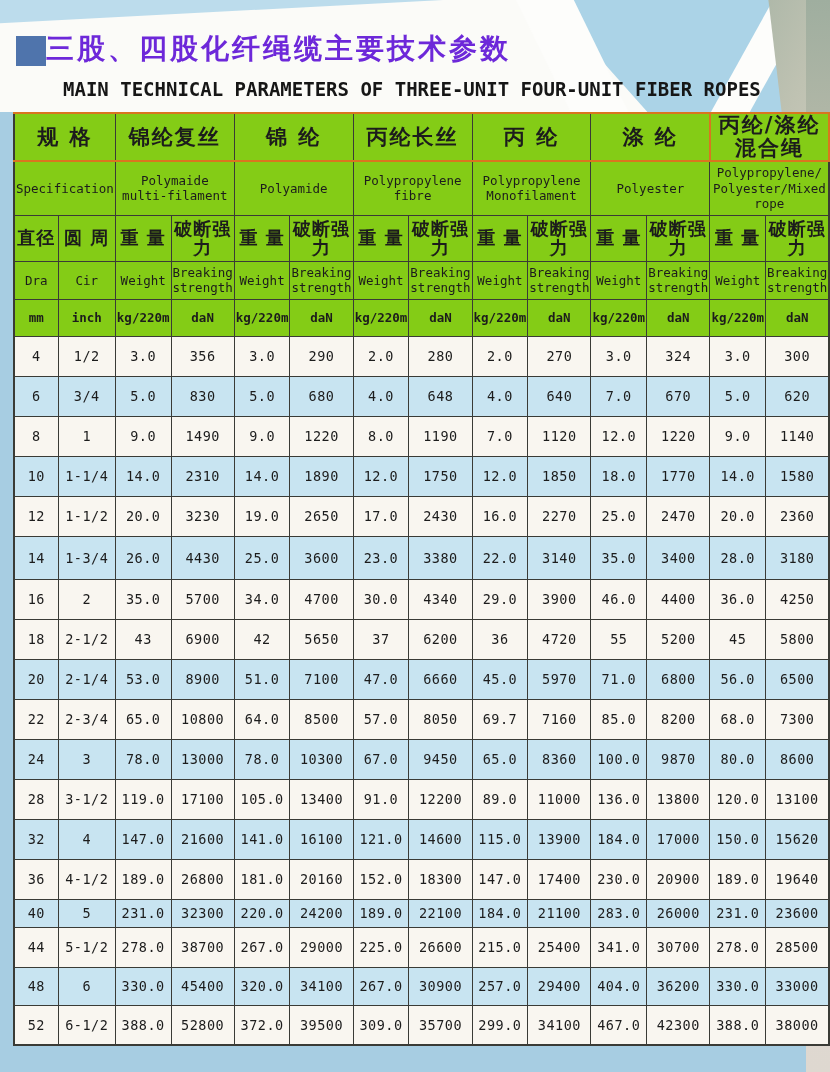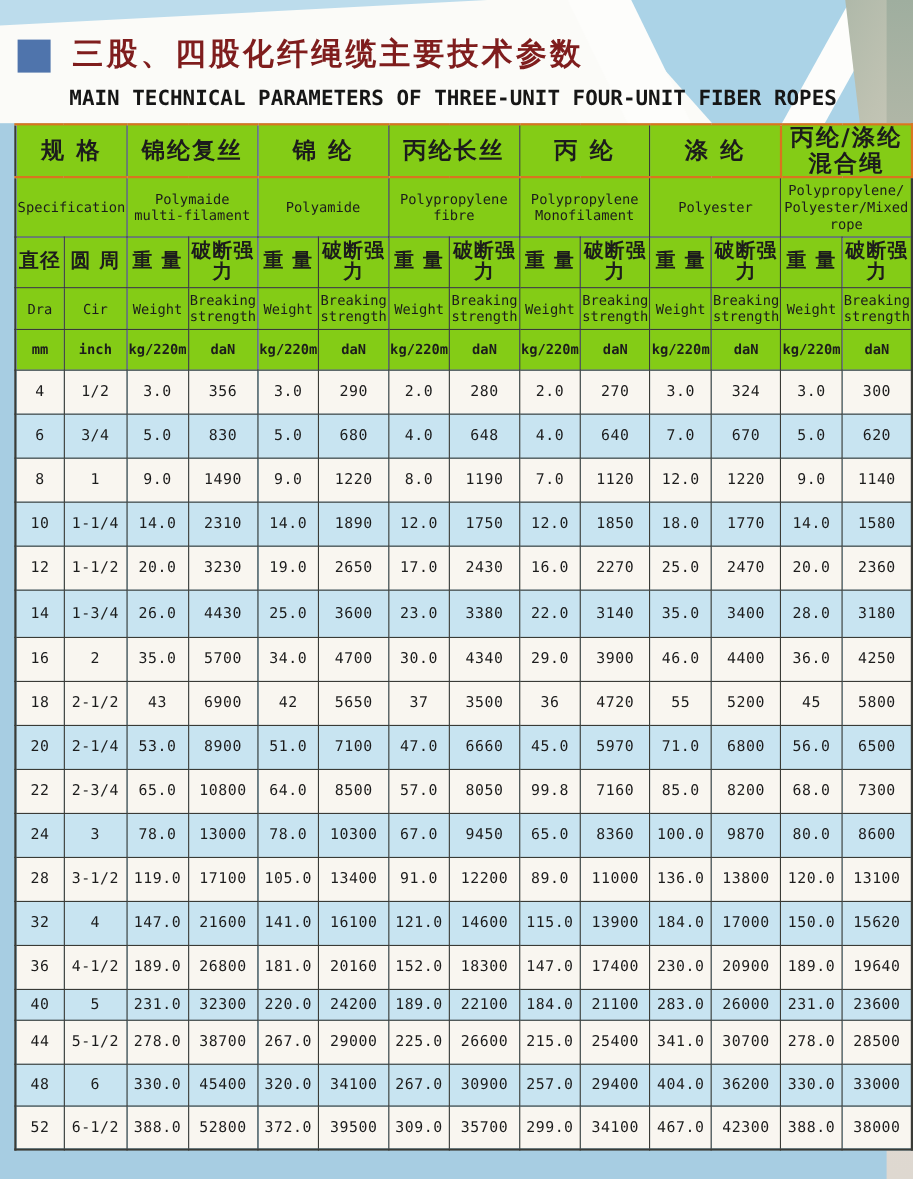--- a/index.html
+++ b/index.html
@@ -19,22 +19,22 @@
   .v-stroke-right{position:absolute;left:720px;top:-60px;width:34px;height:320px;background:#fdfdfb;
     transform:rotate(29deg);}
   .bg-grey-top{position:absolute;left:742px;top:0;width:88px;height:335px;
     background:linear-gradient(115deg,#a9b5a6 0%,#bfc2b2 40%,#d8d2c6 100%);
     clip-path:polygon(30% 0,100% 0,100% 100%,75% 100%);}
   .bg-grey-band{position:absolute;right:0;top:0;width:24px;height:1072px;
     background:linear-gradient(180deg,#9fae9f 0%,#c2bfae 22%,#ddd3c8 45%,#e3d9d4 70%,#ded8d0 100%);}
   
   .title-block{position:absolute;left:16px;top:30px;z-index:5;}
   .title-square{position:absolute;left:0;top:6px;width:30px;height:30px;background:#4f74ac;}
-  .title-cn{position:absolute;left:50px;top:0;width:700px;white-space:nowrap;
-    font-size:28px;font-weight:bold;color:#7f1d1d;letter-spacing:3px;
+  .title-cn{position:absolute;left:30px;top:0;width:700px;white-space:nowrap;
+    font-size:28px;font-weight:bold;color:#6d28d9;letter-spacing:3px;
     font-family:"DejaVu Sans","Liberation Sans",sans-serif;}
   .title-en{position:absolute;left:47px;top:48px;width:760px;white-space:nowrap;
     font-size:19px;font-weight:bold;color:#161616;letter-spacing:0px;}
   
   table.ropes{position:absolute;left:13px;top:112px;z-index:4;border-collapse:collapse;table-layout:fixed;
     border:2px solid #3a3b36;border-top:2.5px solid #d9751f;background:#b2d8ea;}
   table.ropes td{border:1.5px solid #3a3b36;text-align:center;vertical-align:middle;
     padding:0 1px;color:#1c1c1c;overflow:hidden;}
   tr.r1 td{border-top:2.5px solid #d9751f;border-bottom:2.5px solid #d9751f;}
   tr.r1 td.mixed{border-left:2px solid #d9751f;border-right:2.5px solid #d9751f;}
@@ -265,21 +265,21 @@
           <td class="">4250</td>
         </tr>
         <tr class="data plain" style="height:40px">
           <td class="">18</td>
           <td class="">2-1/2</td>
           <td class="">43</td>
           <td class="">6900</td>
           <td class="">42</td>
           <td class="">5650</td>
           <td class="">37</td>
-          <td class="">3500</td>
+          <td class="">6200</td>
           <td class="">36</td>
           <td class="">4720</td>
           <td class="">55</td>
           <td class="">5200</td>
           <td class="">45</td>
           <td class="">5800</td>
         </tr>
         <tr class="data tint" style="height:40px">
           <td class="">20</td>
           <td class="">2-1/4</td>
@@ -298,21 +298,21 @@
         </tr>
         <tr class="data plain" style="height:40px">
           <td class="">22</td>
           <td class="">2-3/4</td>
           <td class="">65.0</td>
           <td class="">10800</td>
           <td class="">64.0</td>
           <td class="">8500</td>
           <td class="">57.0</td>
           <td class="">8050</td>
-          <td class="">99.8</td>
+          <td class="">69.7</td>
           <td class="">7160</td>
           <td class="">85.0</td>
           <td class="">8200</td>
           <td class="">68.0</td>
           <td class="">7300</td>
         </tr>
         <tr class="data tint" style="height:40px">
           <td class="">24</td>
           <td class="">3</td>
           <td class="">78.0</td>

